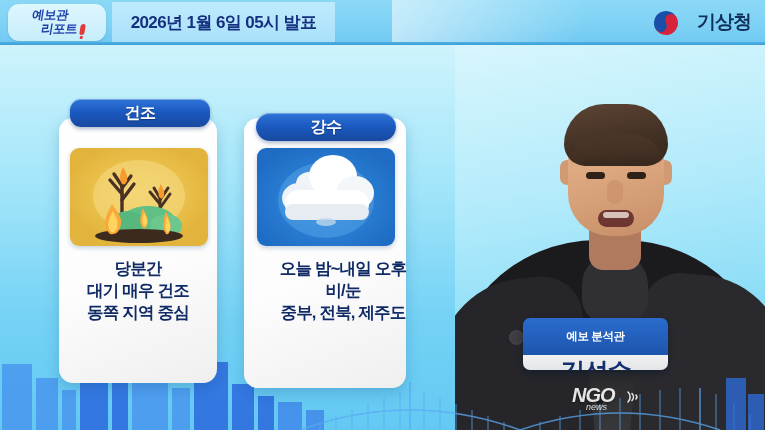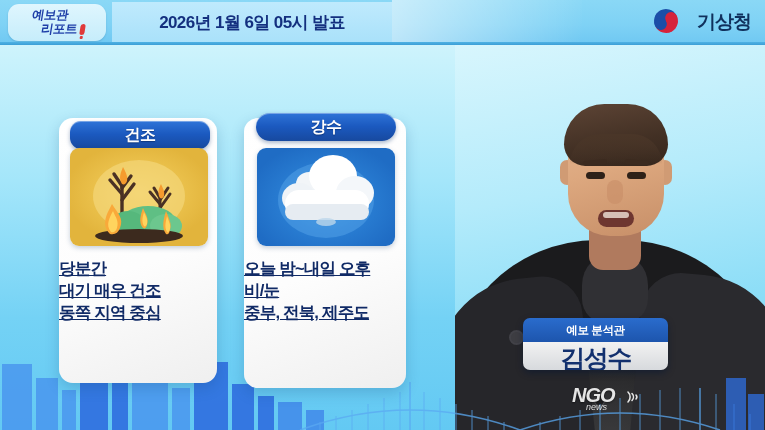--- a/index.html
+++ b/index.html
@@ -57,27 +57,27 @@
   .logo-pill{position:absolute;left:8px;top:4px;width:98px;height:37px;border-radius:11px;
     background:linear-gradient(180deg,#dff6fe,#c6edfb);box-shadow:0 1px 2px rgba(0,60,110,.18);
     display:flex;flex-direction:column;align-items:center;justify-content:center;}
   .logo-l1{font-size:12.5px;font-weight:bold;color:#1f3fa8;letter-spacing:-.5px;
     transform:skewX(-9deg);line-height:1.05;margin-left:-14px;}
   .logo-l2{font-size:12.5px;font-weight:bold;color:#1f3fa8;letter-spacing:-.5px;
     transform:skewX(-9deg);line-height:1.05;margin-left:12px;display:flex;align-items:center;gap:3px;}
   .micicon{display:inline-block;width:5px;height:11px;border-radius:3px;background:#e03a3a;position:relative;}
   .micicon:after{content:"";position:absolute;left:1px;top:12px;width:3px;height:3px;background:#e03a3a;border-radius:1px;}
 
-  .date-pill{position:absolute;left:112px;top:2px;width:280px;height:41px;
+  .date-pill{position:absolute;left:112px;top:2px;width:223px;height:41px;
     background:linear-gradient(180deg,#bfeafd,#a9e1fa);
     display:flex;align-items:center;justify-content:center;}
   .date-txt{font-size:17px;font-weight:bold;color:#14307f;letter-spacing:-.6px;}
   .kw-txt{position:absolute;left:396px;top:11px;font-size:17px;font-weight:bold;color:#14307f;letter-spacing:-.6px;}
 
-  .kma{position:absolute;right:14px;top:9px;display:flex;align-items:flex-start;gap:19px;}
+  .kma{position:absolute;right:14px;top:9px;display:flex;align-items:flex-end;gap:19px;}
   .taegeuk{width:24px;height:24px;border-radius:50%;overflow:hidden;position:relative;
     background:linear-gradient(180deg,#1b4ea8 0%,#1b4ea8 50%,#d6233b 50%,#d6233b 100%);transform:rotate(-30deg);}
   .taegeuk:before,.taegeuk:after{content:"";position:absolute;width:12px;height:12px;border-radius:50%;}
   .taegeuk:before{left:0;top:6px;background:#1b4ea8;}
   .taegeuk:after{left:12px;top:6px;background:#d6233b;}
   .kma-txt{font-size:19px;font-weight:bold;color:#10305c;letter-spacing:-1px;}
 
   
   .skyline{position:absolute;left:0;bottom:0;width:765px;height:92px;pointer-events:none;}
 
@@ -86,37 +86,37 @@
     border-radius:14px;box-shadow:0 5px 14px rgba(20,70,120,.22);}
   .card-a{left:59px;top:118px;width:158px;height:265px;}
   .card-b{left:244px;top:118px;width:162px;height:270px;}
 
   .pill{position:absolute;height:28px;border-radius:14px;
     background:linear-gradient(180deg,#2f74d8 0%,#1b59bf 48%,#17499f 100%);
     box-shadow:0 2px 4px rgba(10,50,110,.35),inset 0 1px 0 rgba(255,255,255,.35);
     display:flex;align-items:center;justify-content:center;}
   .pill span{font-size:16px;font-weight:bold;color:#fff;letter-spacing:-.5px;
     text-shadow:0 1px 1px rgba(0,30,80,.5);}
-  .pill-a{left:70px;top:121px;width:140px;border-radius:11px;}
+  .pill-a{left:70px;top:99px;width:140px;border-radius:11px;}
   .pill-b{left:256px;top:113px;width:140px;}
 
   .thumb{position:absolute;border-radius:9px;overflow:hidden;box-shadow:0 2px 5px rgba(30,70,120,.25);}
   .thumb-a{left:70px;top:148px;width:138px;height:98px;
     background:radial-gradient(ellipse 74px 50px at 50% 46%,#f2cf63 0%,#ecc34e 52%,#e2b43c 100%);}
   .thumb-b{left:257px;top:148px;width:138px;height:98px;
     background:radial-gradient(ellipse 80px 60px at 50% 55%,#3f93e0 0%,#2a7fd4 48%,#1f6cc4 100%);}
 
-  .card-text{position:absolute;text-align:left;font-weight:bold;color:#102a66;letter-spacing:-.8px;line-height:1.33;text-decoration:underline;}
+  .card-text{position:absolute;text-align:center;font-weight:bold;color:#102a66;letter-spacing:-.8px;line-height:1.33;}
   .text-a{left:59px;top:258px;width:158px;font-size:16.5px;}
-  .text-b{left:244px;top:258px;width:162px;font-size:16.5px;}
+  .text-b{left:244px;top:258px;width:162px;font-size:16.5px;padding-left:18px;}
 
   
   .nameplate{position:absolute;left:523px;top:318px;width:145px;height:52px;
     border-radius:7px;overflow:hidden;box-shadow:0 3px 7px rgba(0,20,50,.45);}
-  .np-top{height:24px;background:linear-gradient(180deg,#2a6ccd,#1d55ad);
+  .np-top{height:37px;background:linear-gradient(180deg,#2a6ccd,#1d55ad);
     display:flex;align-items:center;justify-content:center;}
   .np-top span{font-size:11.5px;font-weight:bold;color:#fff;letter-spacing:-.4px;}
   .np-bot{height:32px;background:linear-gradient(180deg,#f2f2f2,#d3d6da);
     display:flex;align-items:center;justify-content:center;}
   .np-bot span{font-size:25px;font-weight:bold;color:#12306e;letter-spacing:-1.5px;}
 
   
   .wm{position:absolute;left:572px;top:385px;display:flex;align-items:center;gap:22px;opacity:.93;}
   .wm-logo{position:relative;display:flex;flex-direction:column;align-items:flex-start;line-height:1;}
   .wm-ngo{font-size:20px;font-weight:bold;color:#f4f4f4;font-style:italic;letter-spacing:-1px;

